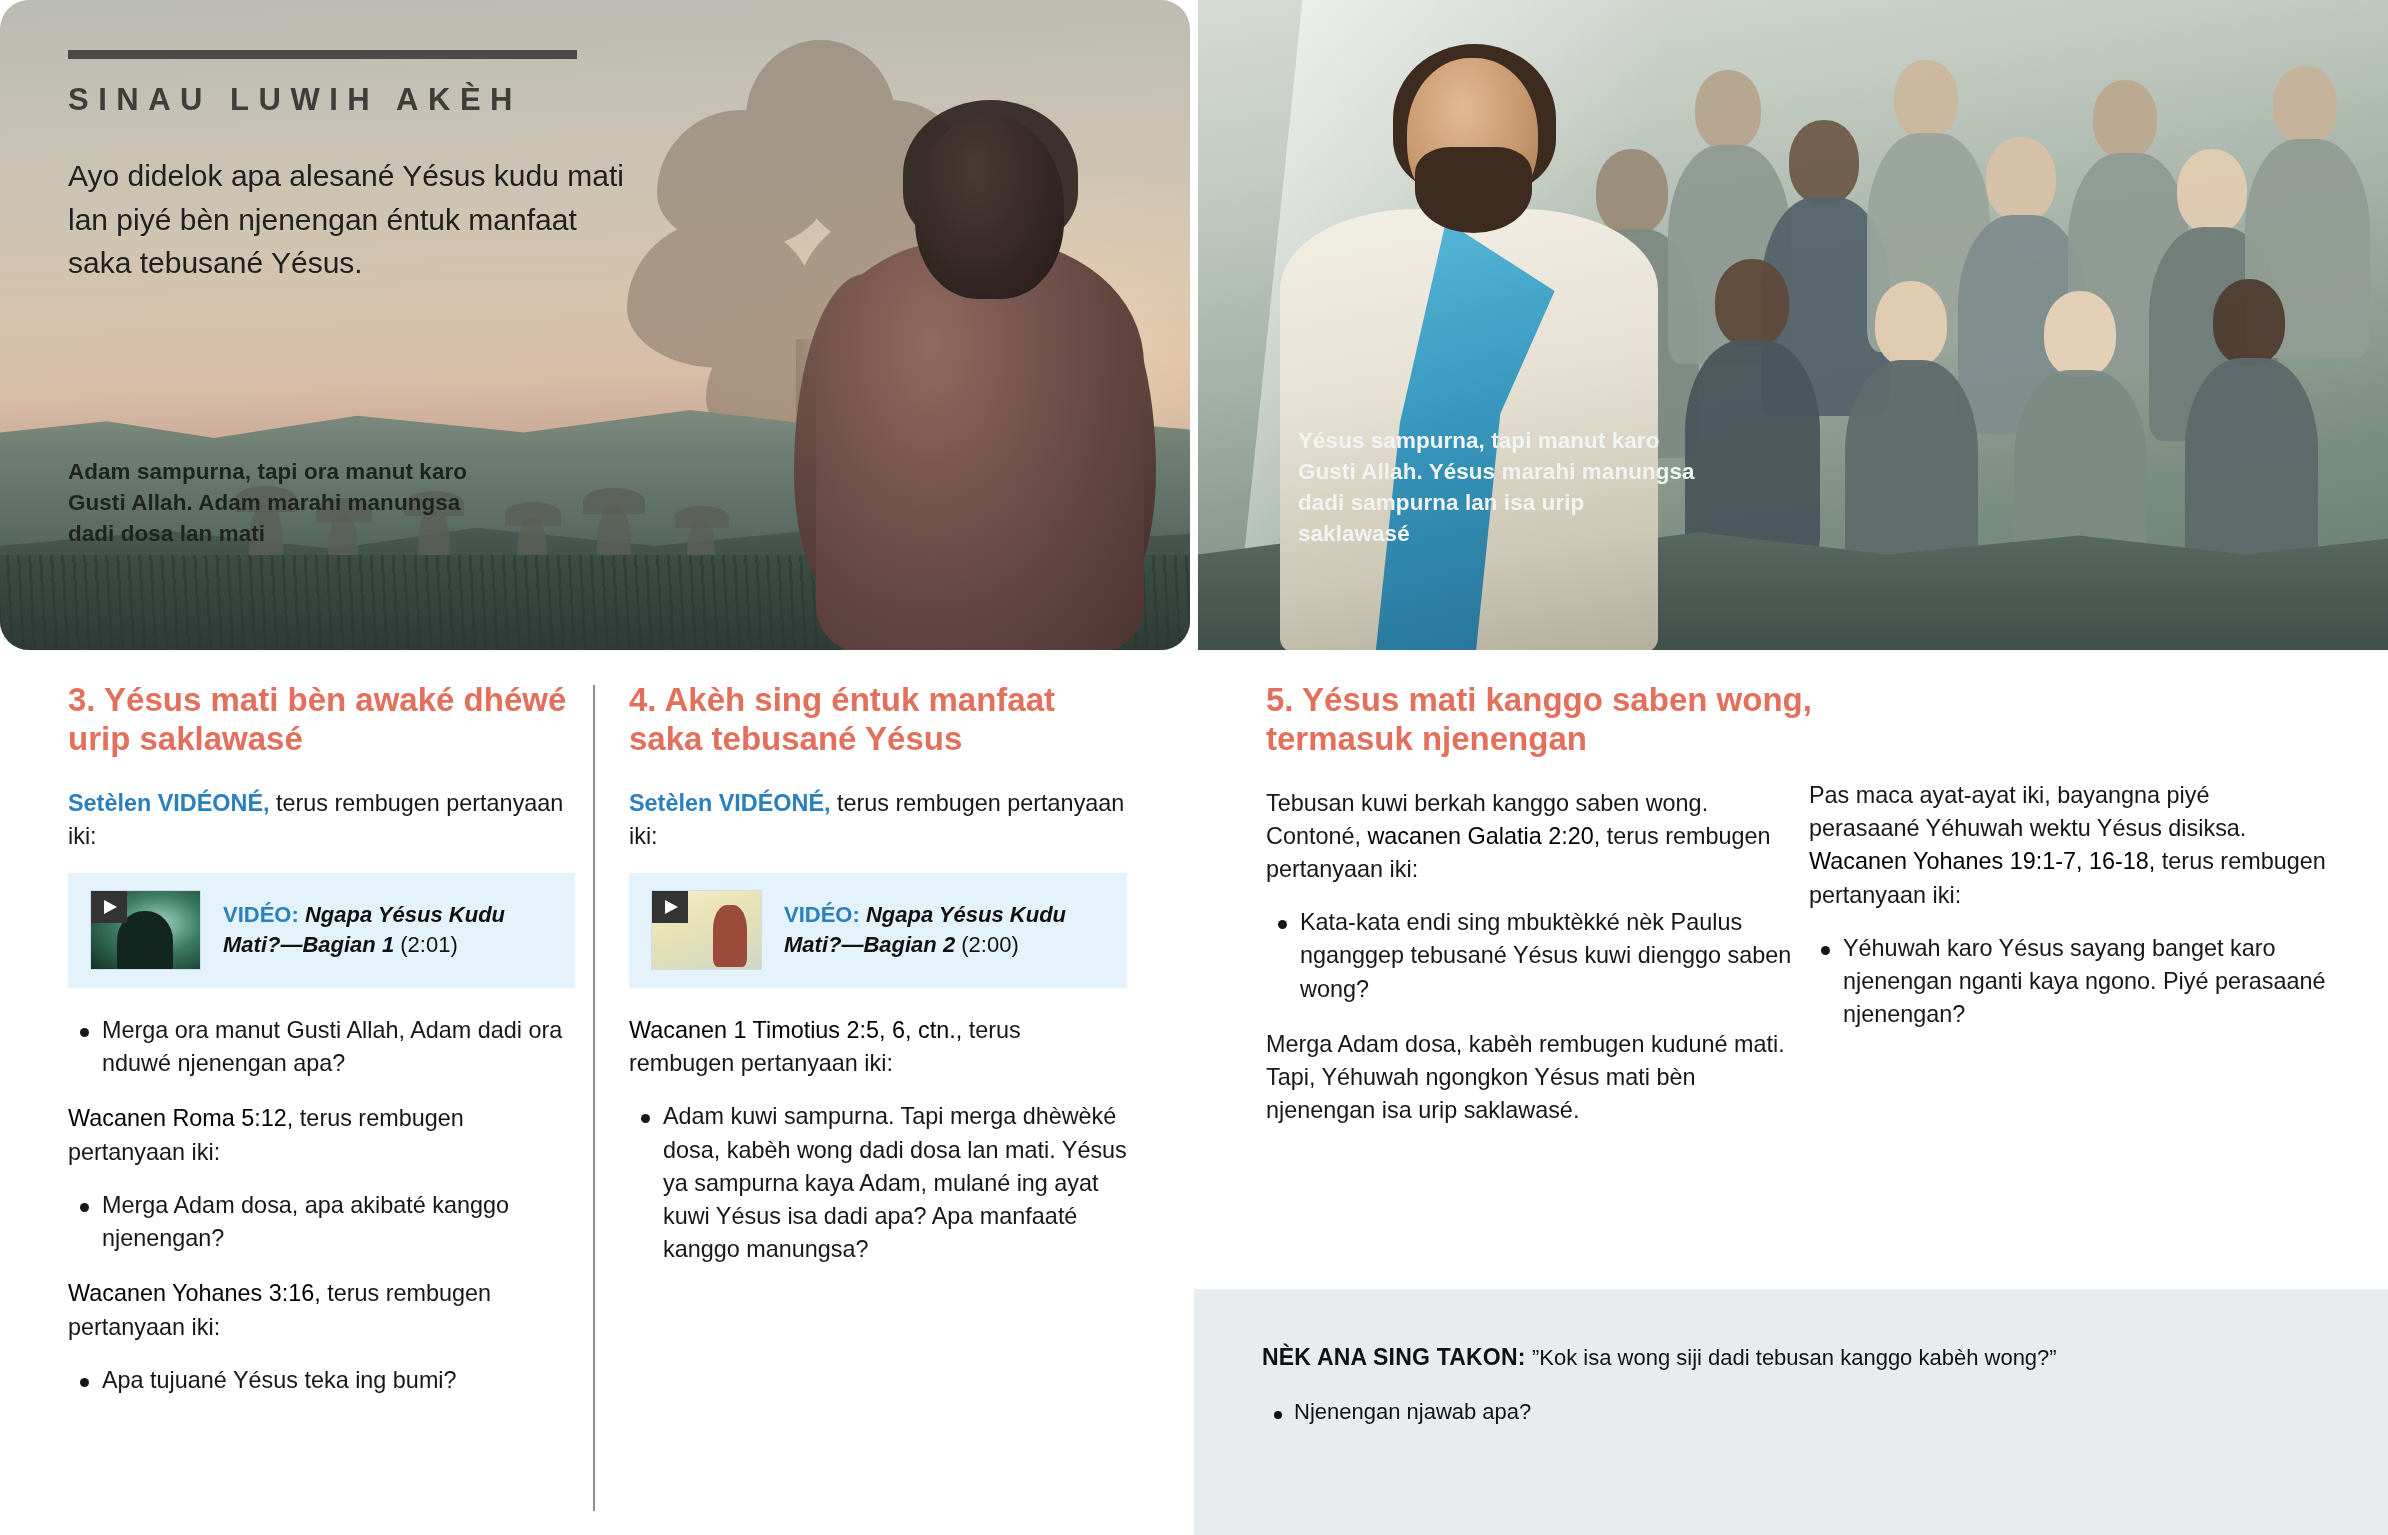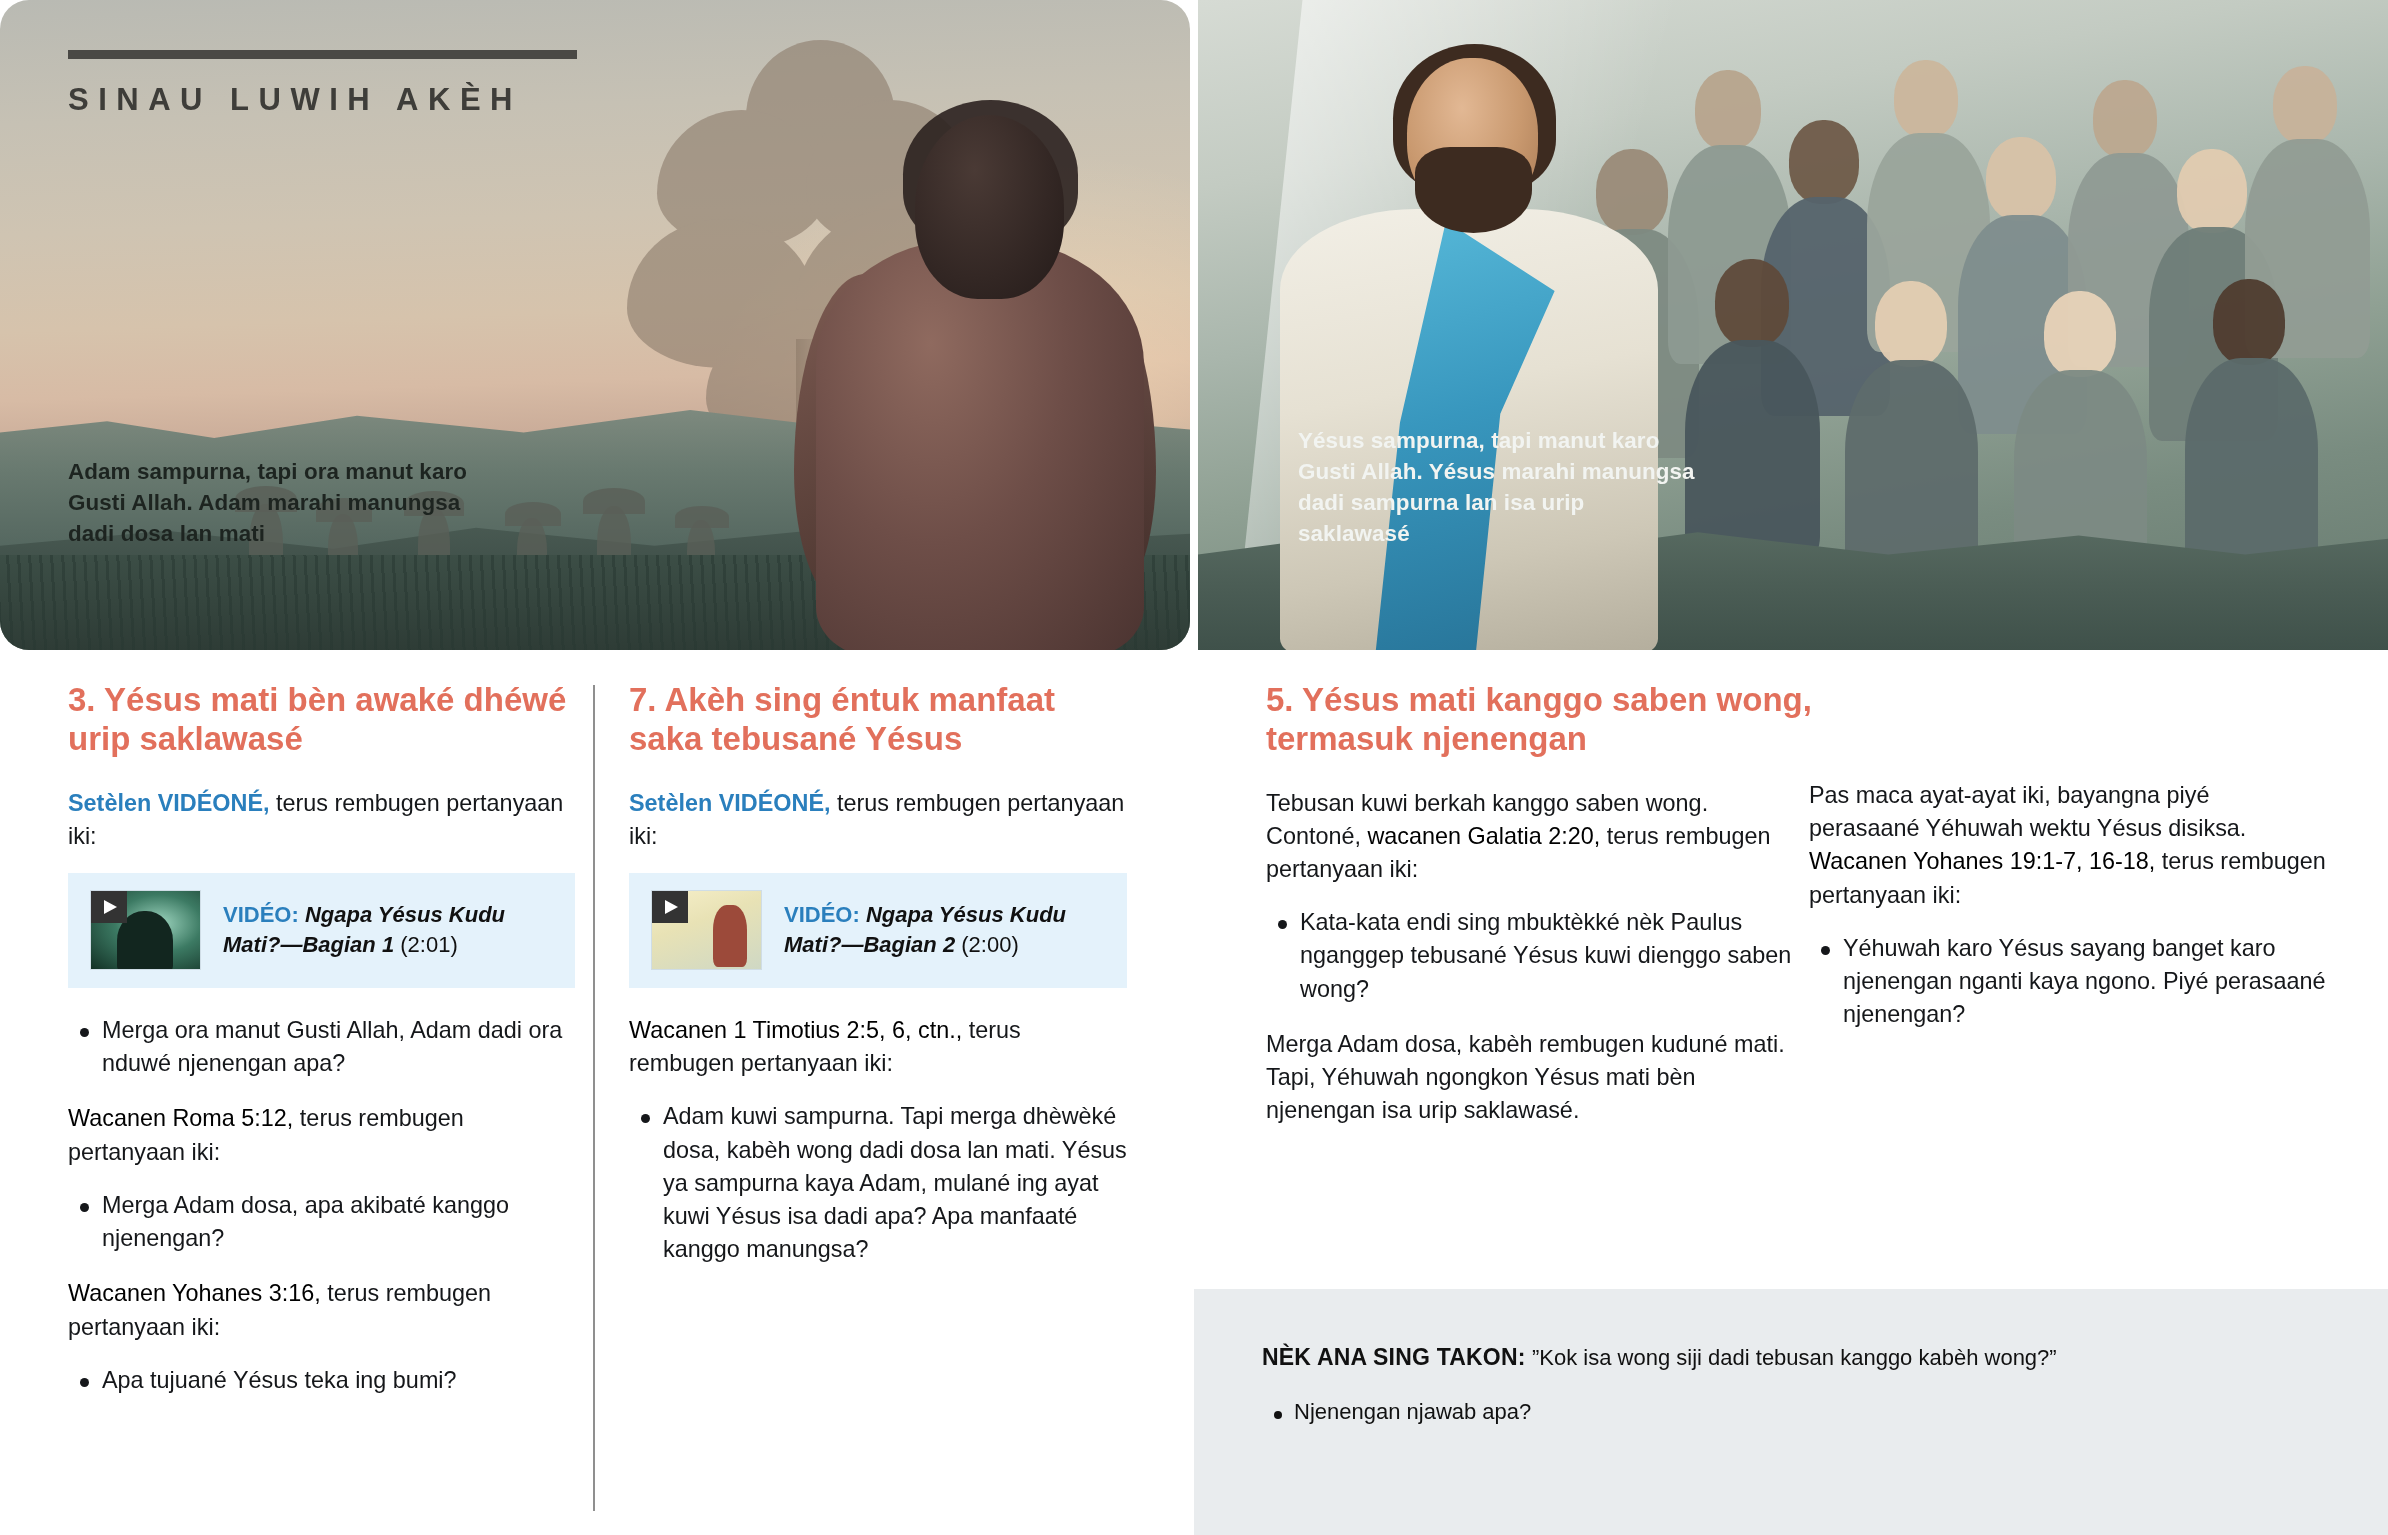--- a/index.html
+++ b/index.html
@@ -279,20 +279,21 @@
         <div class="fig-shoulder-l"></div>
         <div class="fig-shoulder-r"></div>
         <div class="fig-body"></div>
         <div class="fig-hairline"></div>
         <div class="fig-head"></div>
       </div>
 
       <div class="hdr">
         <div class="hdr-rule"></div>
         <div class="hdr-title">SINAU LUWIH AKÈH</div>
+        <div class="hdr-sub">Ayo didelok apa alesané Yésus kudu mati lan piyé bèn njenengan éntuk manfaat saka tebusané Yésus.</div>
       </div>
 
       <div class="cap cap-left">Adam sampurna, tapi ora manut karo Gusti Allah. Adam marahi manungsa dadi dosa lan mati</div>
     </div>
 
     <div class="hero-right">
       <div class="light-shaft"></div>
 
       <div class="crowd-r">
         <div class="head" style="left:20px;top:119px;width:72px;height:86px;background:#9a8b78;"></div>
@@ -372,21 +373,21 @@
       <p class="para">
         <span class="red">Wacanen Yohanes 3:16,</span><span> terus rembugen pertanyaan iki:</span>
       </p>
 
       <ul class="q">
         <li>Apa tujuané Yésus teka ing bumi?</li>
       </ul>
     </div>
 
     <div class="col col2">
-      <h2 class="sec">7. Akèh sing éntuk manfaat saka tebusané Yésus</h2>
+      <h2 class="sec">4. Akèh sing éntuk manfaat saka tebusané Yésus</h2>
 
       <p class="para">
         <span class="blue">Setèlen VIDÉONÉ,</span><span> terus rembugen pertanyaan iki:</span>
       </p>
 
       <div class="vidbox">
         <div class="thumb t2">
           <div class="play"></div>
         </div>
         <div class="vidtext">

